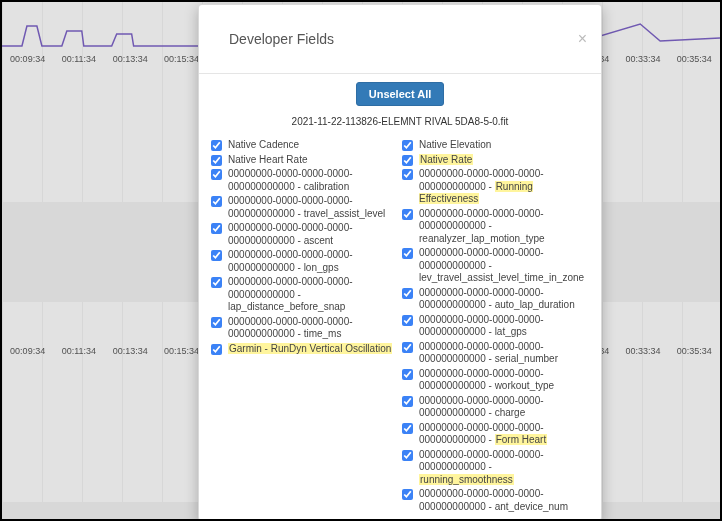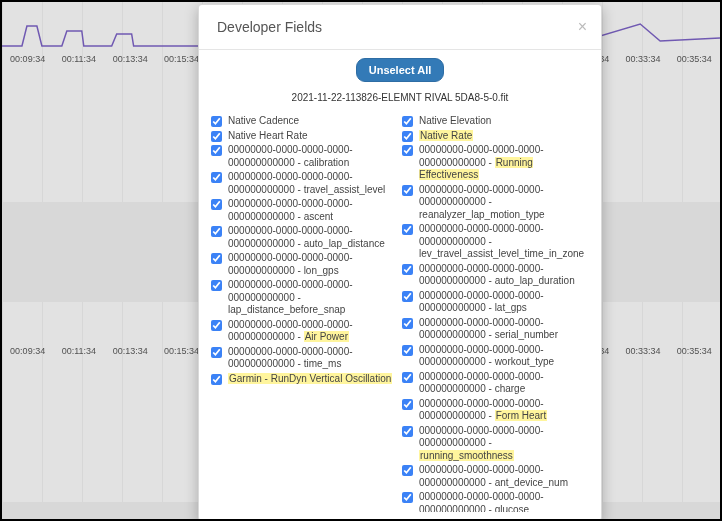--- a/index.html
+++ b/index.html
@@ -13,24 +13,24 @@
     background-image:linear-gradient(to right, rgba(0,0,0,0.05) 1px, transparent 1px);
     background-size:40px 100%;}
   .bg .squiggle{position:absolute;left:0;right:0;height:40px;}
   .bg .squiggle svg{width:100%;height:100%;}
   .bg .time-axis{position:absolute;left:0;right:0;height:18px;display:flex;font-size:9px;color:#555;}
   .bg .time-axis span{flex:1;text-align:center;}
   
   .overlay{position:absolute;inset:0;background:rgba(60,60,60,0.15);}
   .modal{position:absolute;left:196px;top:2px;width:402px;height:515px;background:#fff;border:1px solid rgba(0,0,0,0.15);border-radius:4px;box-shadow:0 4px 14px rgba(0,0,0,0.25);display:flex;flex-direction:column;}
   .modal-header{padding:10px 14px;border-bottom:1px solid #e5e5e5;display:flex;align-items:center;justify-content:space-between;}
-  .modal-header h4{margin:4px;font-size:14px;font-weight:500;color:#555;}
+  .modal-header h4{margin:16px;font-size:14px;font-weight:500;color:#555;}
   .modal-header .close{color:#bbb;font-size:16px;line-height:1;cursor:pointer;font-weight:300;}
   .modal-body{flex:1;overflow:hidden;padding:8px 12px;display:flex;flex-direction:column;}
-  .btn-primary{align-self:center;background:#337ab7;color:#fff;border:1px solid #2e6da4;border-radius:9px;padding:5px 12px;font-size:11px;font-weight:600;cursor:pointer;margin-bottom:6px;}
+  .btn-primary{align-self:center;background:#337ab7;color:#fff;border:1px solid #2e6da4;border-radius:3px;padding:5px 12px;font-size:11px;font-weight:600;cursor:pointer;margin-bottom:6px;}
   .filename{text-align:center;font-size:10px;color:#333;margin:4px 0 12px;}
   .columns{display:flex;gap:4px;flex:1;overflow:hidden;}
   .col{flex:1;display:flex;flex-direction:column;gap:2px;overflow:hidden;}
   .field{display:flex;align-items:flex-start;gap:6px;font-size:10px;color:#444;line-height:1.25;}
   .field input[type=checkbox]{margin:1px 0 0 0;flex-shrink:0;width:11px;height:11px;accent-color:#3b82f6;}
   .field .lbl{flex:1;word-break:break-word;}
   .field .lbl .hl{background:#fff59d;padding:0 1px;}
 </style>
 </head>
 <body>
@@ -110,33 +110,25 @@
             <label class="field">
               <input type="checkbox" checked="" style="">
               <span class="lbl">00000000-0000-0000-0000-000000000000 - travel_assist_level</span>
             </label>
             <label class="field">
               <input type="checkbox" checked="" style="">
               <span class="lbl">00000000-0000-0000-0000-000000000000 - ascent</span>
             </label>
             <label class="field">
               <input type="checkbox" checked="" style="">
-              <span class="lbl">00000000-0000-0000-0000-000000000000 - auto_lap_distance</span>
-            </label>
-            <label class="field">
-              <input type="checkbox" checked="" style="">
               <span class="lbl">00000000-0000-0000-0000-000000000000 - lon_gps</span>
             </label>
             <label class="field">
               <input type="checkbox" checked="" style="">
               <span class="lbl">00000000-0000-0000-0000-000000000000 - lap_distance_before_snap</span>
-            </label>
-            <label class="field">
-              <input type="checkbox" checked="" style="">
-              <span class="lbl">00000000-0000-0000-0000-000000000000 - <span class="hl">Air Power</span></span>
             </label>
             <label class="field">
               <input type="checkbox" checked="" style="">
               <span class="lbl">00000000-0000-0000-0000-000000000000 - time_ms</span>
             </label>
             <label class="field">
               <input type="checkbox" checked="" style="">
               <span class="lbl"><span class="hl">Garmin - RunDyn Vertical Oscillation</span></span>
             </label>
           </div>

